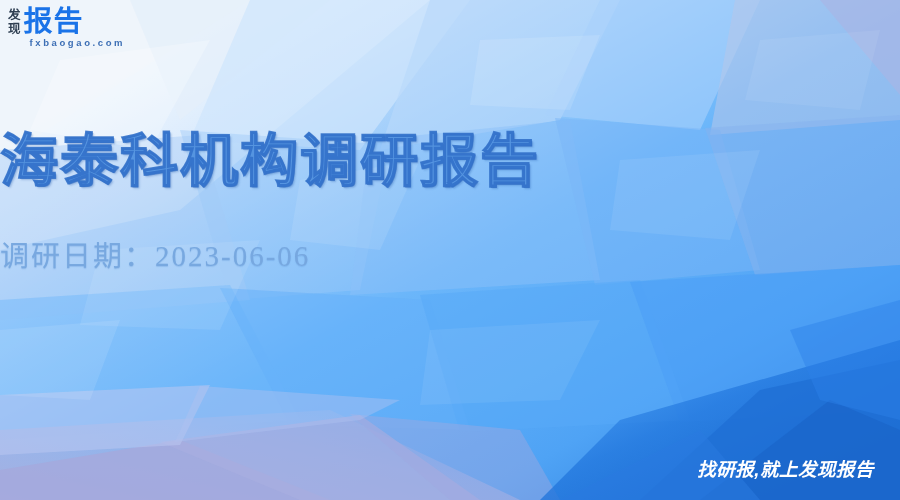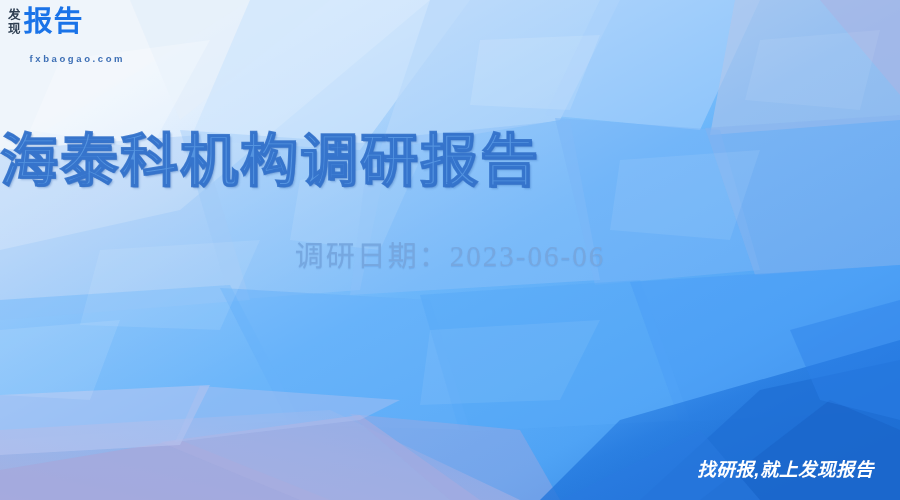--- a/index.html
+++ b/index.html
@@ -45,21 +45,20 @@
     font-family: "Liberation Sans", "DejaVu Sans", sans-serif;
     font-size: 12.5px;
     line-height: 13.5px;
     font-weight: 700;
     color: #2f3f52;
     letter-spacing: 0px;
   }
   #logo-word-wrap {
     display: flex;
     flex-direction: column;
-    gap: 16px;
   }
   #logo-word {
     font-family: "Liberation Sans", "DejaVu Sans", sans-serif;
     font-size: 29px;
     line-height: 30px;
     font-weight: 900;
     color: #1a73e8;
     letter-spacing: 1px;
   }
   #logo-domain {
@@ -90,21 +89,21 @@
        1px 1px 0 rgba(40, 100, 190, 0.55),
        2px 2px 2px rgba(30, 85, 170, 0.30);
     z-index: 5;
   }
   
   #subtitle {
     position: absolute;
     left: 0;
     right: 0;
     top: 236px;
-    text-align: center;
+    text-align: left;
     font-family: "Liberation Serif", "DejaVu Serif", serif;
     font-size: 29px;
     line-height: 40px;
     font-weight: 400;
     letter-spacing: 2px;
     color: rgba(118, 166, 222, 0.95);
     text-shadow: 0 1px 1px rgba(70, 130, 205, 0.25);
     z-index: 5;
   }
   

